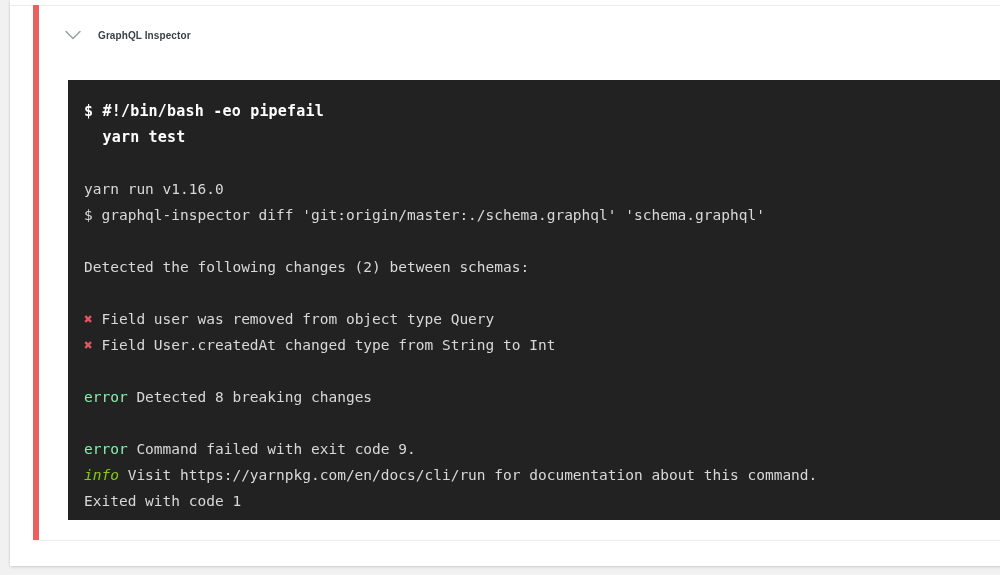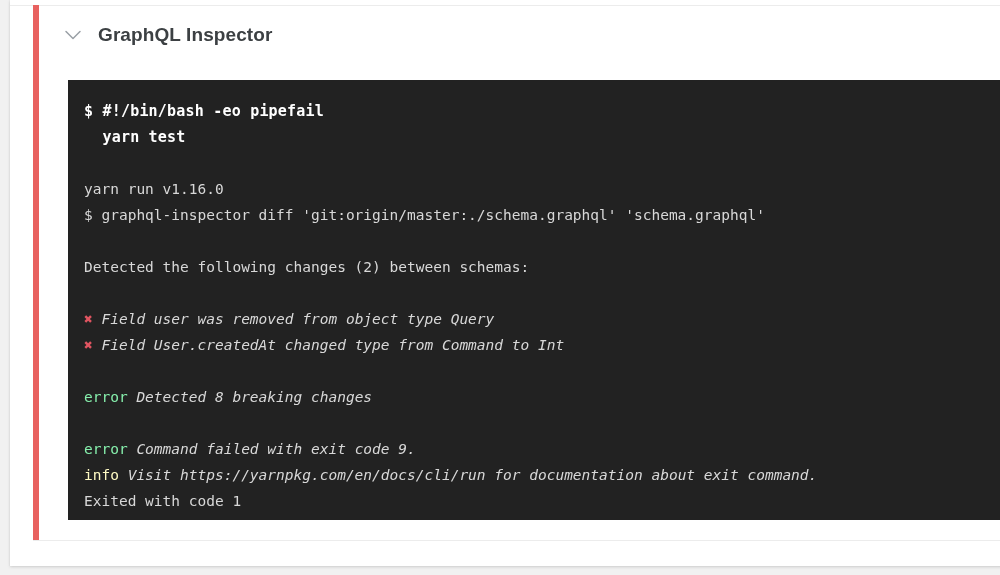--- a/index.html
+++ b/index.html
@@ -66,21 +66,21 @@
   .chevron-icon {
     display: block;
     width: 22px;
     height: 22px;
     color: #9aa0a6;
     flex: 0 0 auto;
   }
   .chevron-icon svg { display: block; }
 
   .job-title {
-    font-size: 19px;
+    font-size: 10px;
     font-weight: bold;
     color: #3c4043;
     letter-spacing: 0.1px;
     white-space: nowrap;
   }
 
   
   .terminal {
     position: absolute;
     left: 58px;
@@ -102,23 +102,23 @@
   }
   .term-line.cmd {
     font-weight: bold;
     font-size: 15px;
     color: #ffffff;
     letter-spacing: 0.2px;
   }
   .term-line.blank { color: transparent; }
 
   .tok-error { color: #86efac; }
-  .tok-info  { color: #fef9c3; }
+  .tok-info  { color: #84cc16; font-style: italic; }
   .tok-cross { color: #e05561; font-weight: bold; }
-  .tok-plain { color: #d8d8d8; font-style: italic; }
+  .tok-plain { color: #d8d8d8; }
 
   .card-bottom-rule {
     position: absolute;
     left: 23px;
     top: 540px;
     width: 987px;
     height: 1px;
     background: #ececec;
   }
 </style>
@@ -146,26 +146,26 @@
       <div id="term-body">
           <div class="term-line cmd">$ #!/bin/bash -eo pipefail</div>
           <div class="term-line cmd">  yarn test</div>
           <div class="term-line blank">&nbsp;</div>
           <div class="term-line">yarn run v1.16.0</div>
           <div class="term-line">$ graphql-inspector diff 'git:origin/master:./schema.graphql' 'schema.graphql'</div>
           <div class="term-line blank">&nbsp;</div>
           <div class="term-line">Detected the following changes (2) between schemas:</div>
           <div class="term-line blank">&nbsp;</div>
           <div class="term-line"><span class="tok-cross">✖</span><span class="tok-plain"> Field user was removed from object type Query</span></div>
-          <div class="term-line"><span class="tok-cross">✖</span><span class="tok-plain"> Field User.createdAt changed type from Command to Int</span></div>
+          <div class="term-line"><span class="tok-cross">✖</span><span class="tok-plain"> Field User.createdAt changed type from String to Int</span></div>
           <div class="term-line blank">&nbsp;</div>
           <div class="term-line"><span class="tok-error">error</span><span class="tok-plain"> Detected 8 breaking changes</span></div>
           <div class="term-line blank">&nbsp;</div>
           <div class="term-line"><span class="tok-error">error</span><span class="tok-plain"> Command failed with exit code 9.</span></div>
-          <div class="term-line"><span class="tok-info">info</span><span class="tok-plain"> Visit https://yarnpkg.com/en/docs/cli/run for documentation about exit command.</span></div>
+          <div class="term-line"><span class="tok-info">info</span><span class="tok-plain"> Visit https://yarnpkg.com/en/docs/cli/run for documentation about this command.</span></div>
           <div class="term-line">Exited with code 1</div>
         </div>
     </div>
 
     <div class="card-bottom-rule"></div>
 
   </div>
 
 </div>
 

